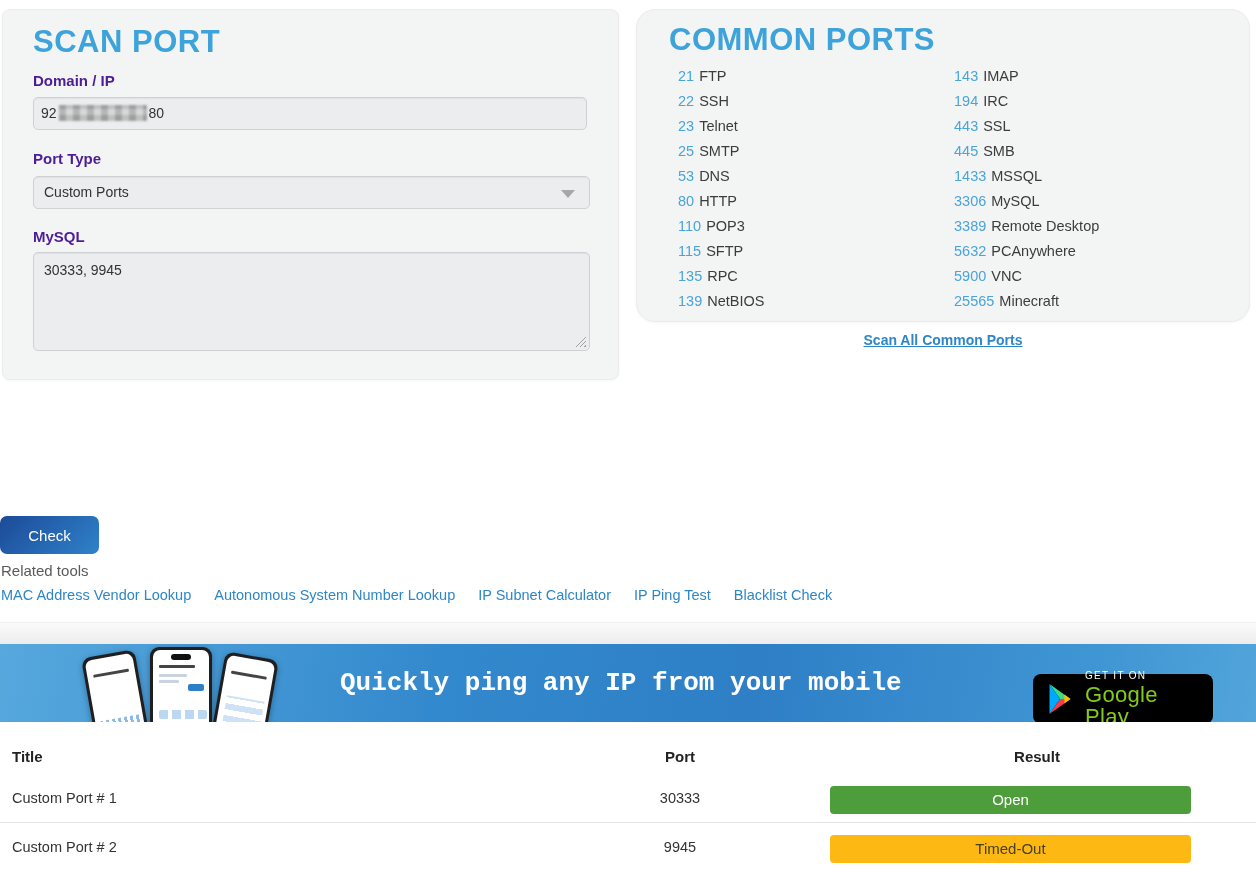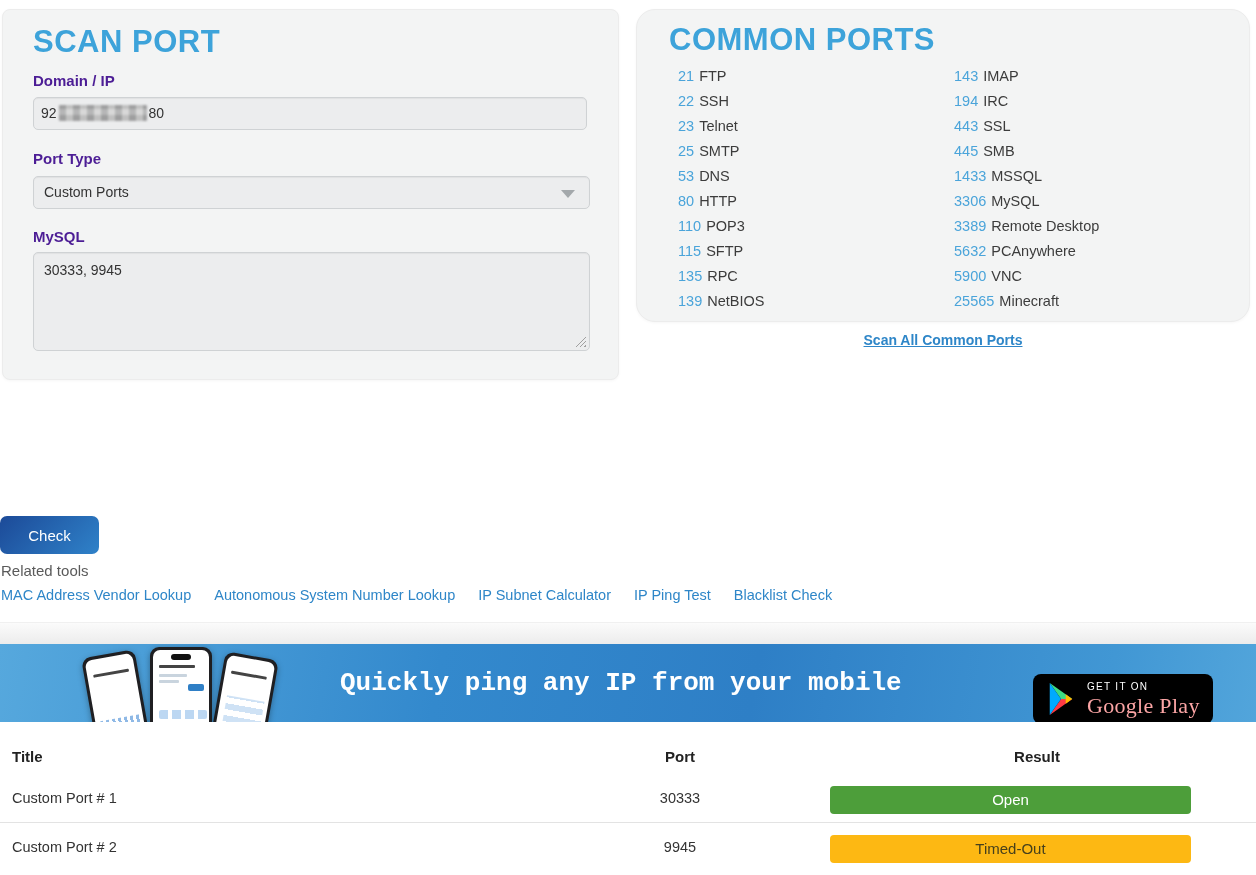--- a/index.html
+++ b/index.html
@@ -104,21 +104,21 @@
   .mini-rows{position:absolute;left:6px;top:40px;width:38px;height:50px;
     background:repeating-linear-gradient(0deg,#cfe2f5 0 6px,transparent 6px 12px);}
   
   #play-badge{
     position:absolute;left:1033px;top:14px;width:180px;height:50px;
     background:#000;border-radius:8px;display:flex;align-items:center;
     padding:0 13px;gap:11px;box-sizing:border-box;cursor:pointer;margin-top:16px;
   }
   #play-badge .txt{display:flex;flex-direction:column;line-height:1;}
   #play-badge .small{color:#fff;font-size:10px;letter-spacing:1.3px;margin-bottom:3px;}
-  #play-badge .large{color:#fca5a5;font-size:22px;letter-spacing:.3px;font-family:Liberation Serif, serif;}
+  #play-badge .large{color:#84cc16;font-size:22px;letter-spacing:.3px;}
   
   .th{position:absolute;font-size:15px;font-weight:bold;color:#222;}
   .td{position:absolute;font-size:14.5px;color:#333;}
   .col-port{width:160px;text-align:center;}
   .badge{
     position:absolute;left:830px;width:361px;height:28px;border-radius:4px;
     text-align:center;line-height:28px;font-size:15px;
   }
   .badge-open{background:#4d9e3a;color:#ffffff;}
   .badge-timeout{background:#fdb813;color:#46401c;}

